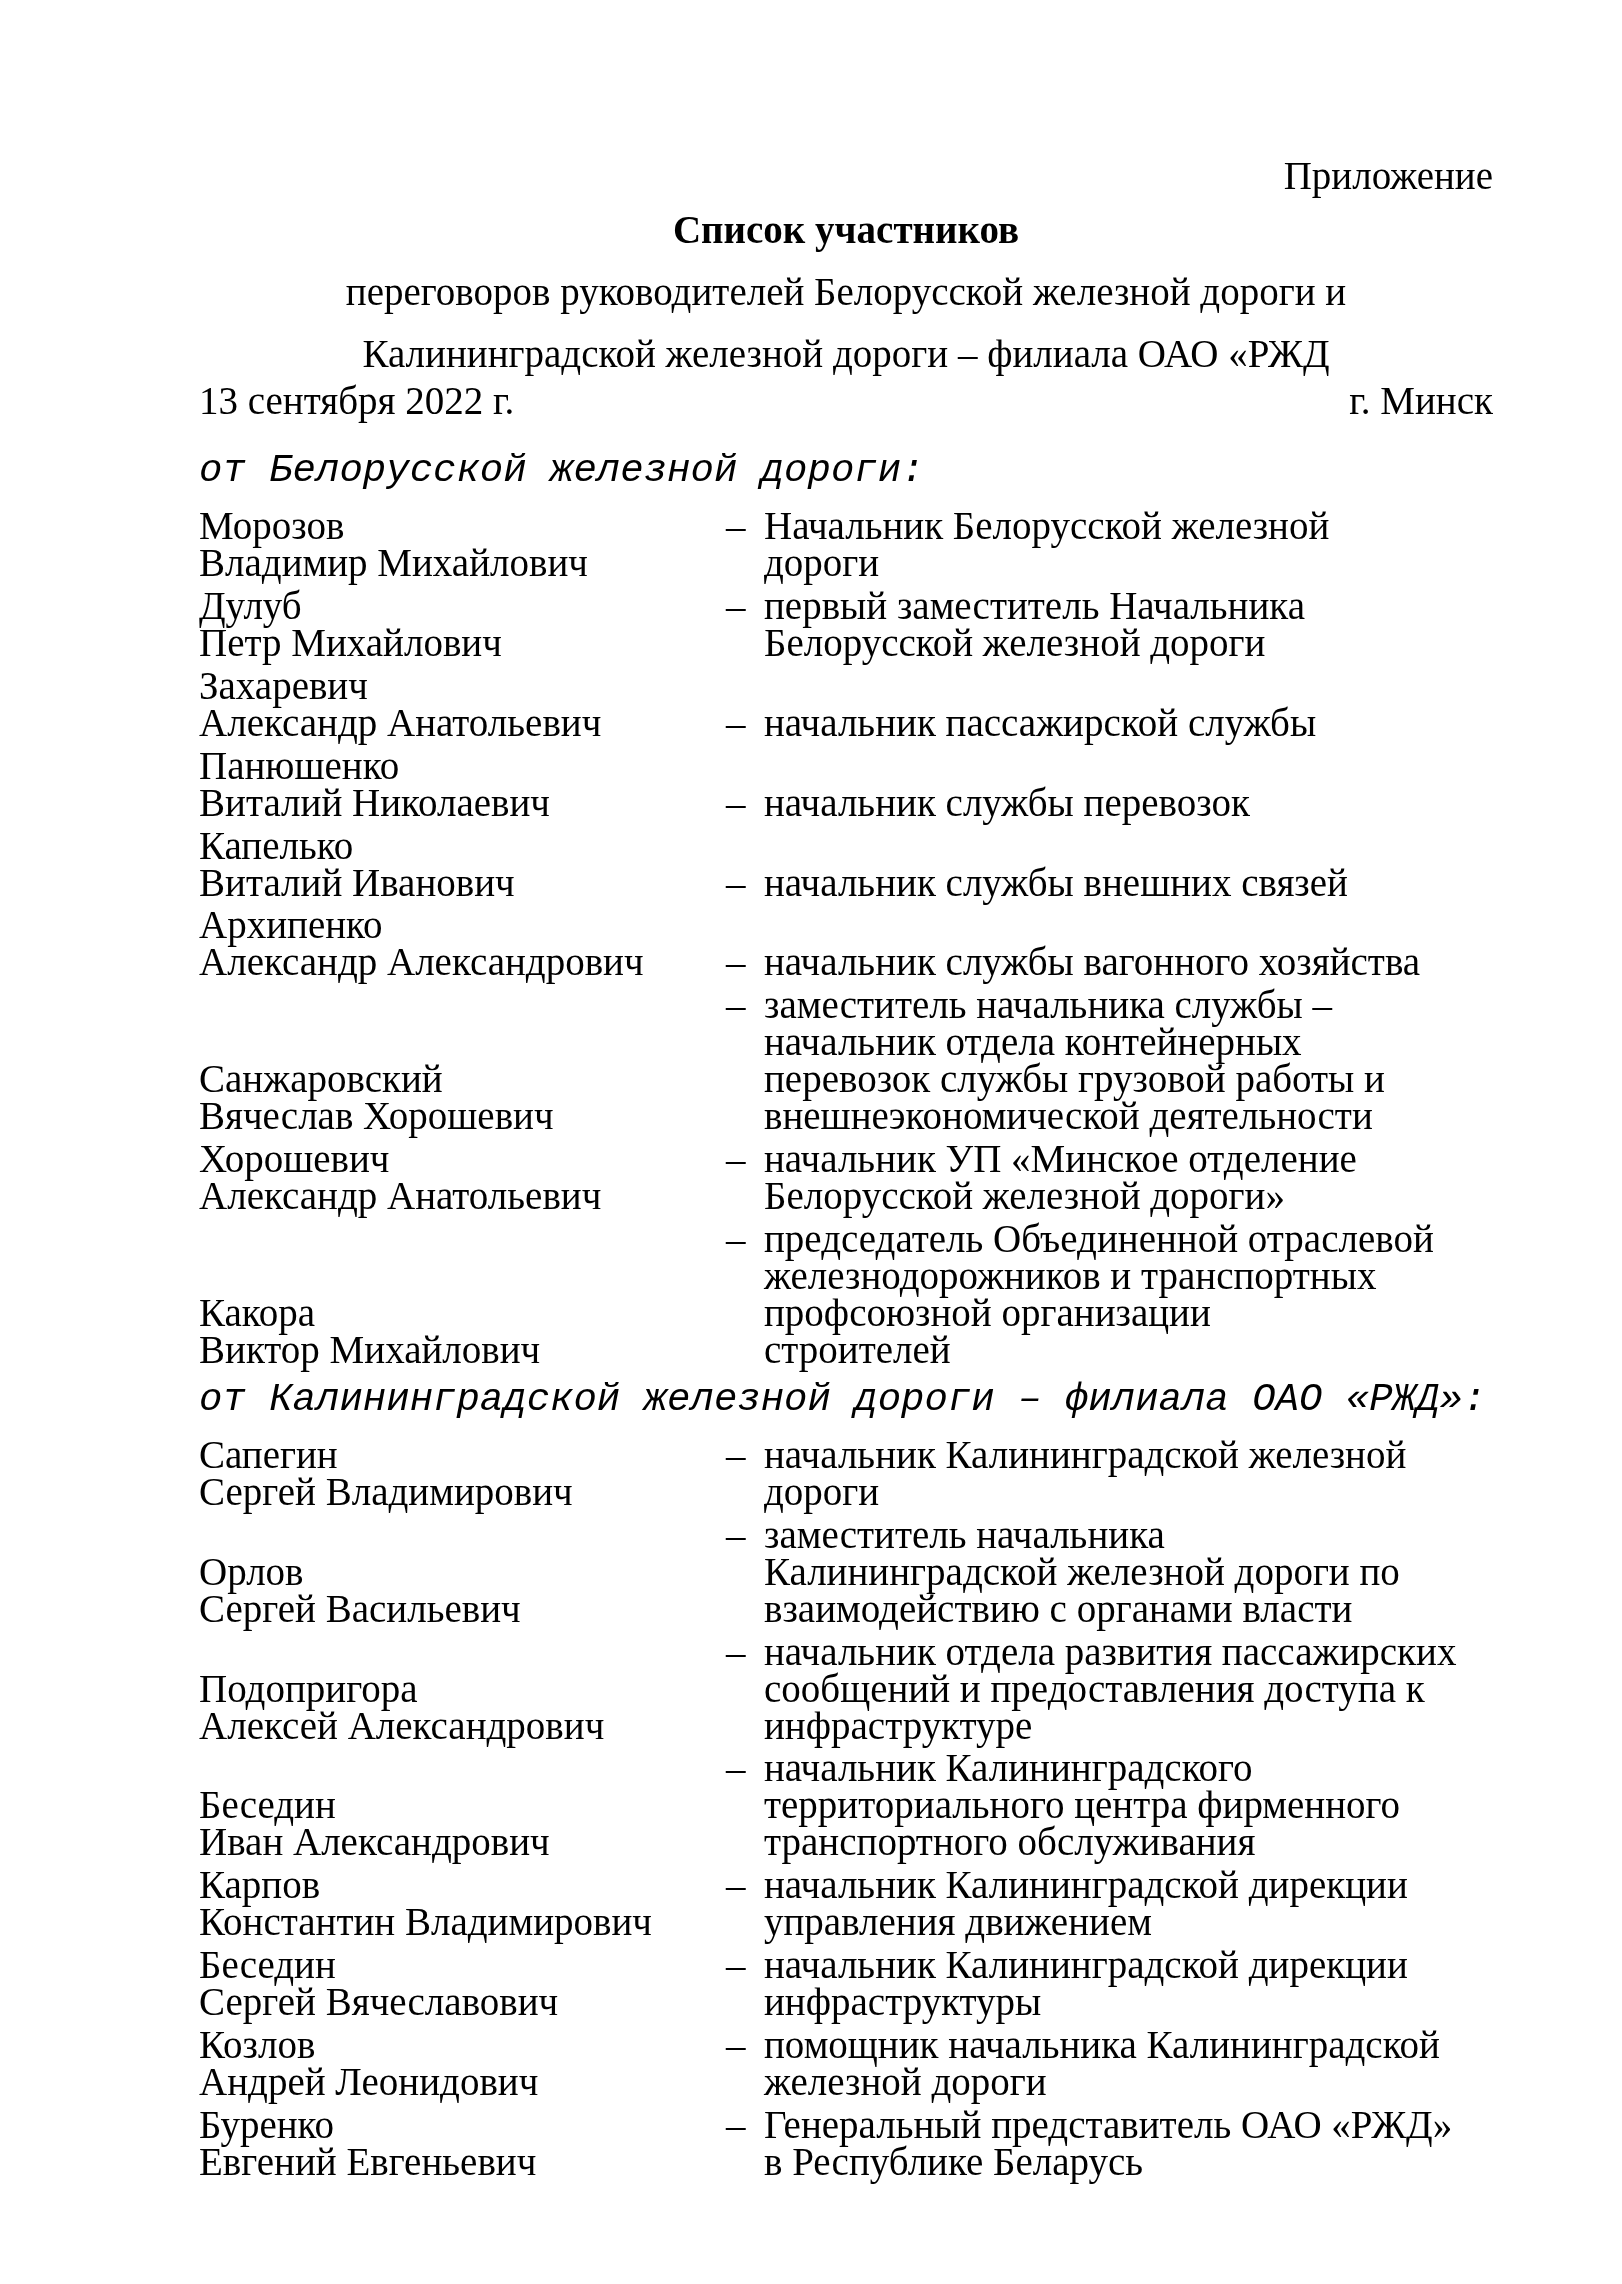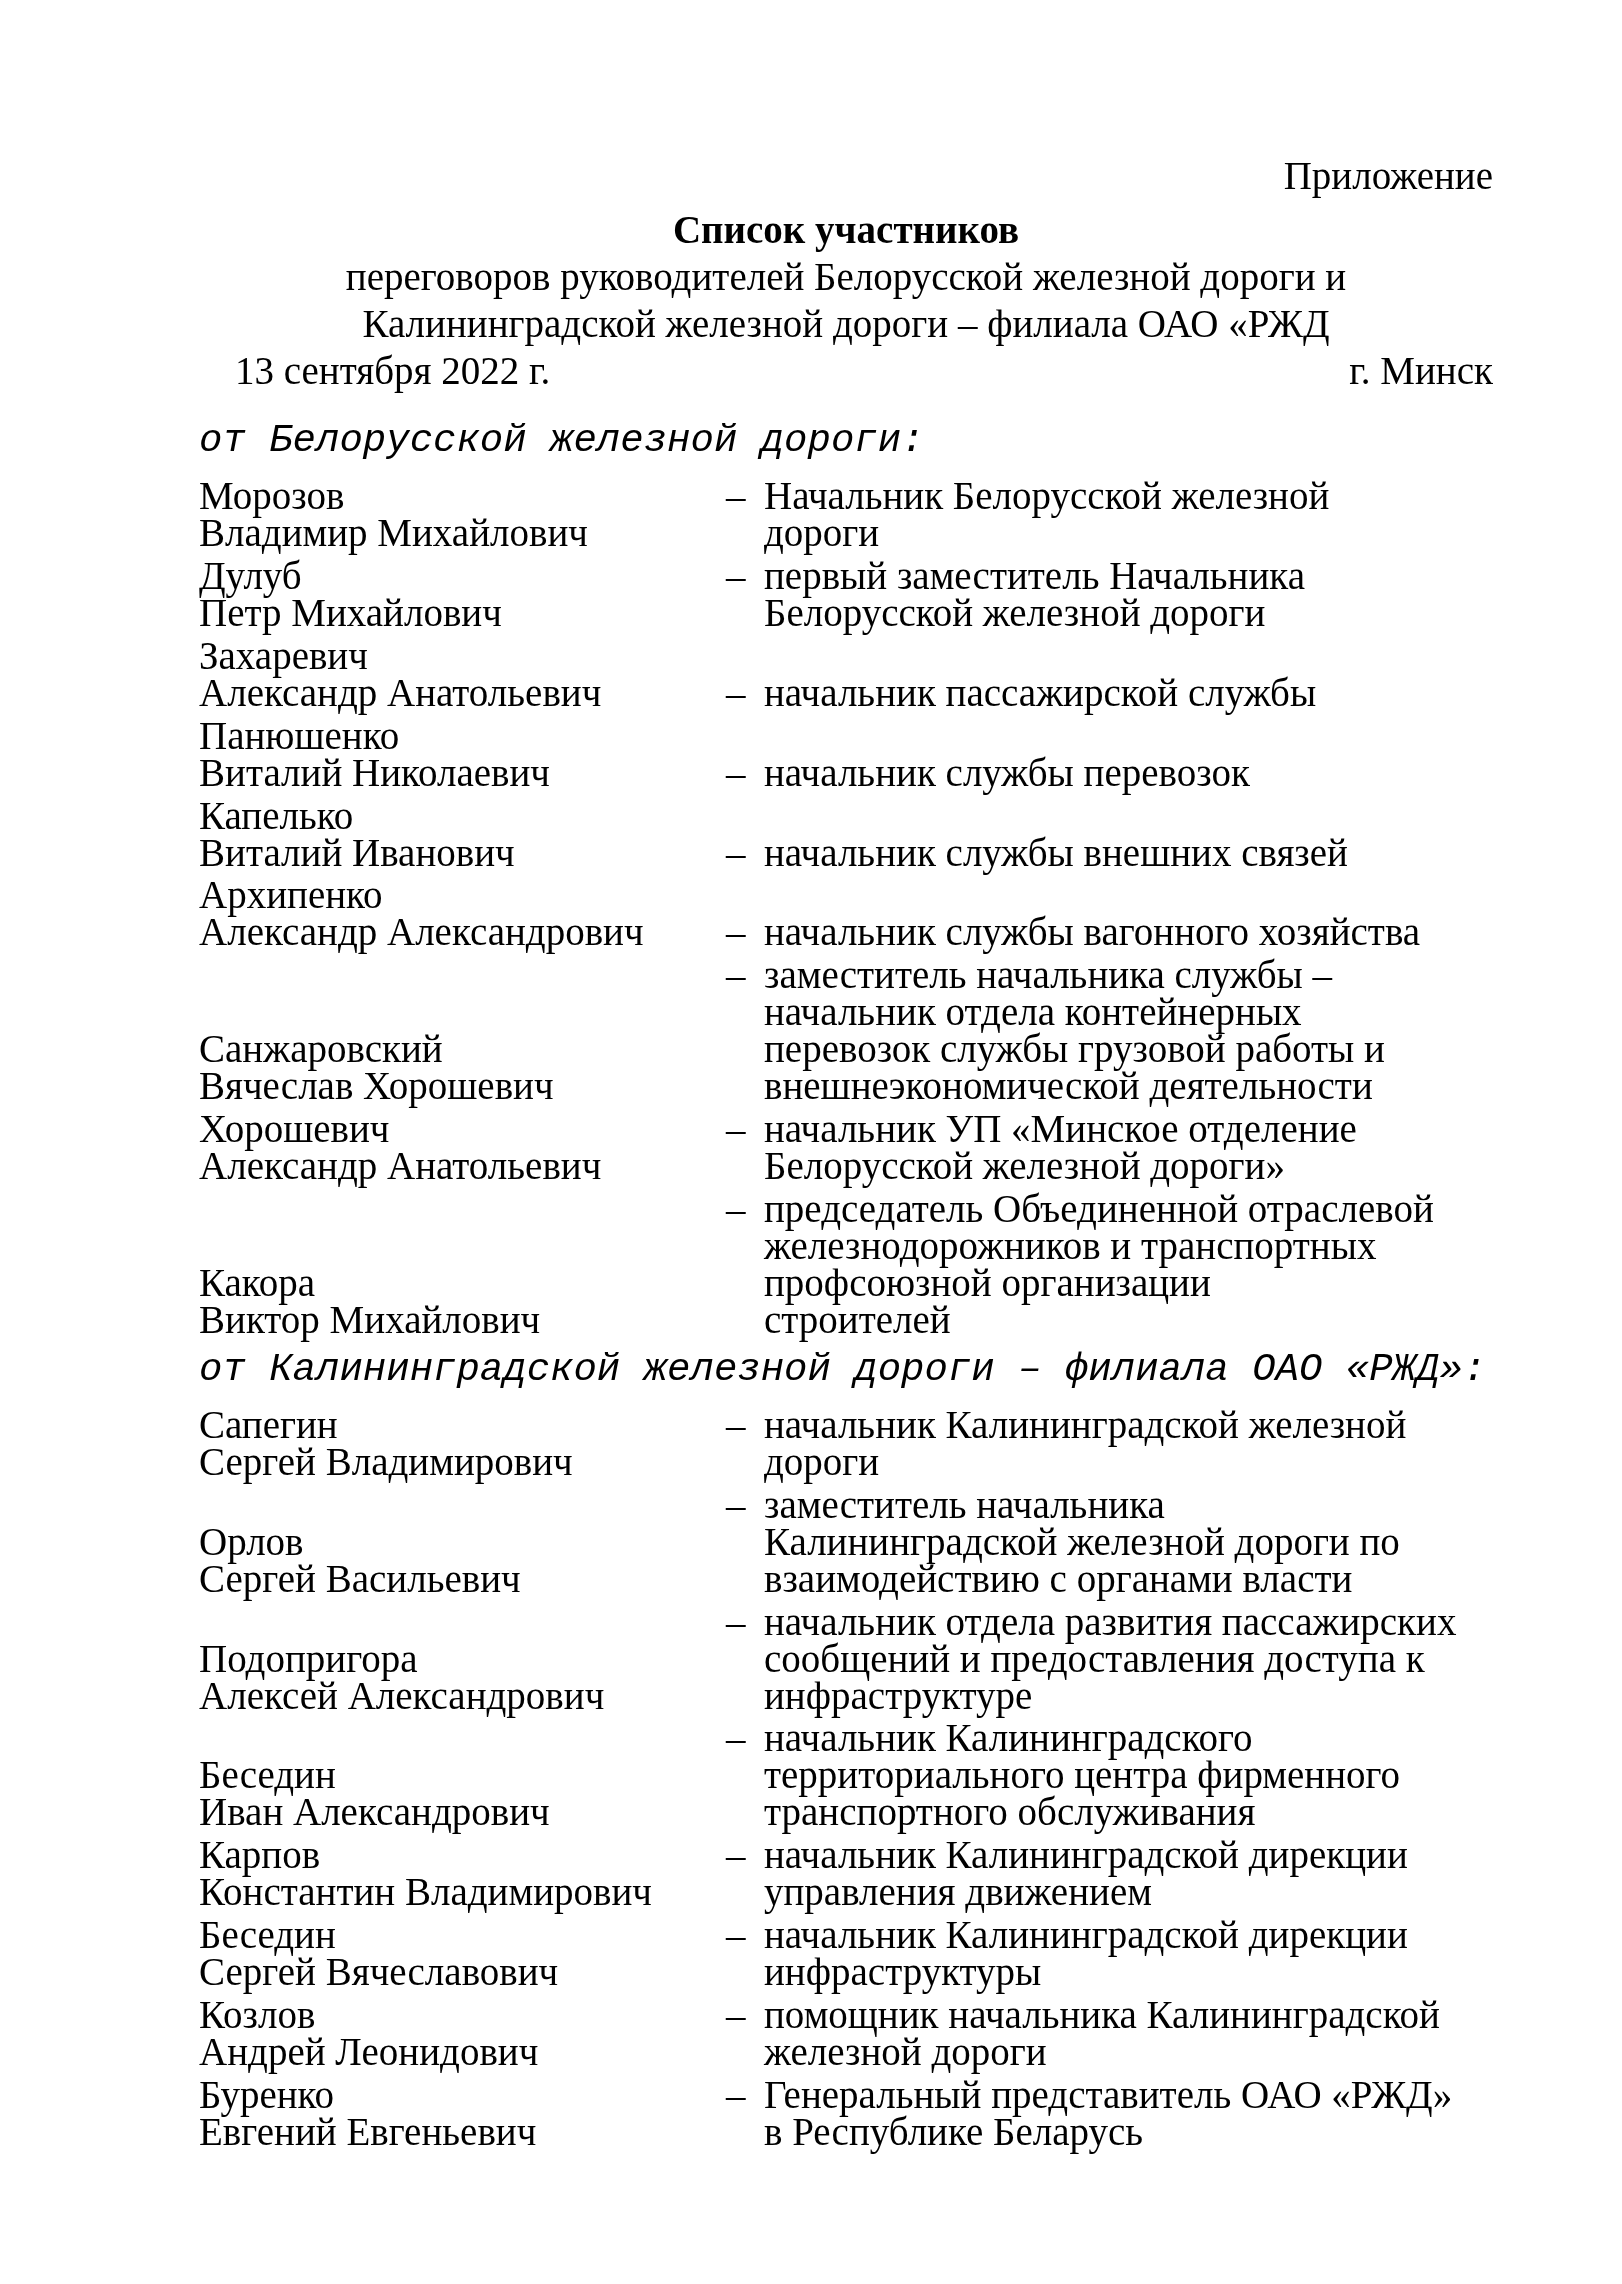--- a/index.html
+++ b/index.html
@@ -25,29 +25,29 @@
     white-space: nowrap;
   }
   .title {
     text-align: center;
     font-weight: 700;
     margin-top: 17px;
     white-space: nowrap;
   }
   .subtitle {
     text-align: center;
-    margin-top: 10px;
+    margin-top: 25px;
     white-space: nowrap;
   }
   .meta-row {
     display: flex;
     justify-content: space-between;
     margin-top: 10.4px;
   }
-  .meta-row span { white-space: nowrap; margin-left: 36px; }
+  .meta-row span { white-space: nowrap; }
   .section-heading {
     font-style: italic;
     margin: 34px 0 17px 0;
     white-space: nowrap;
     font-family: Liberation Mono, monospace;
   }
   .section + .section .section-heading,
   .section-2 .section-heading {
     margin-top: 14.3px;
   }

